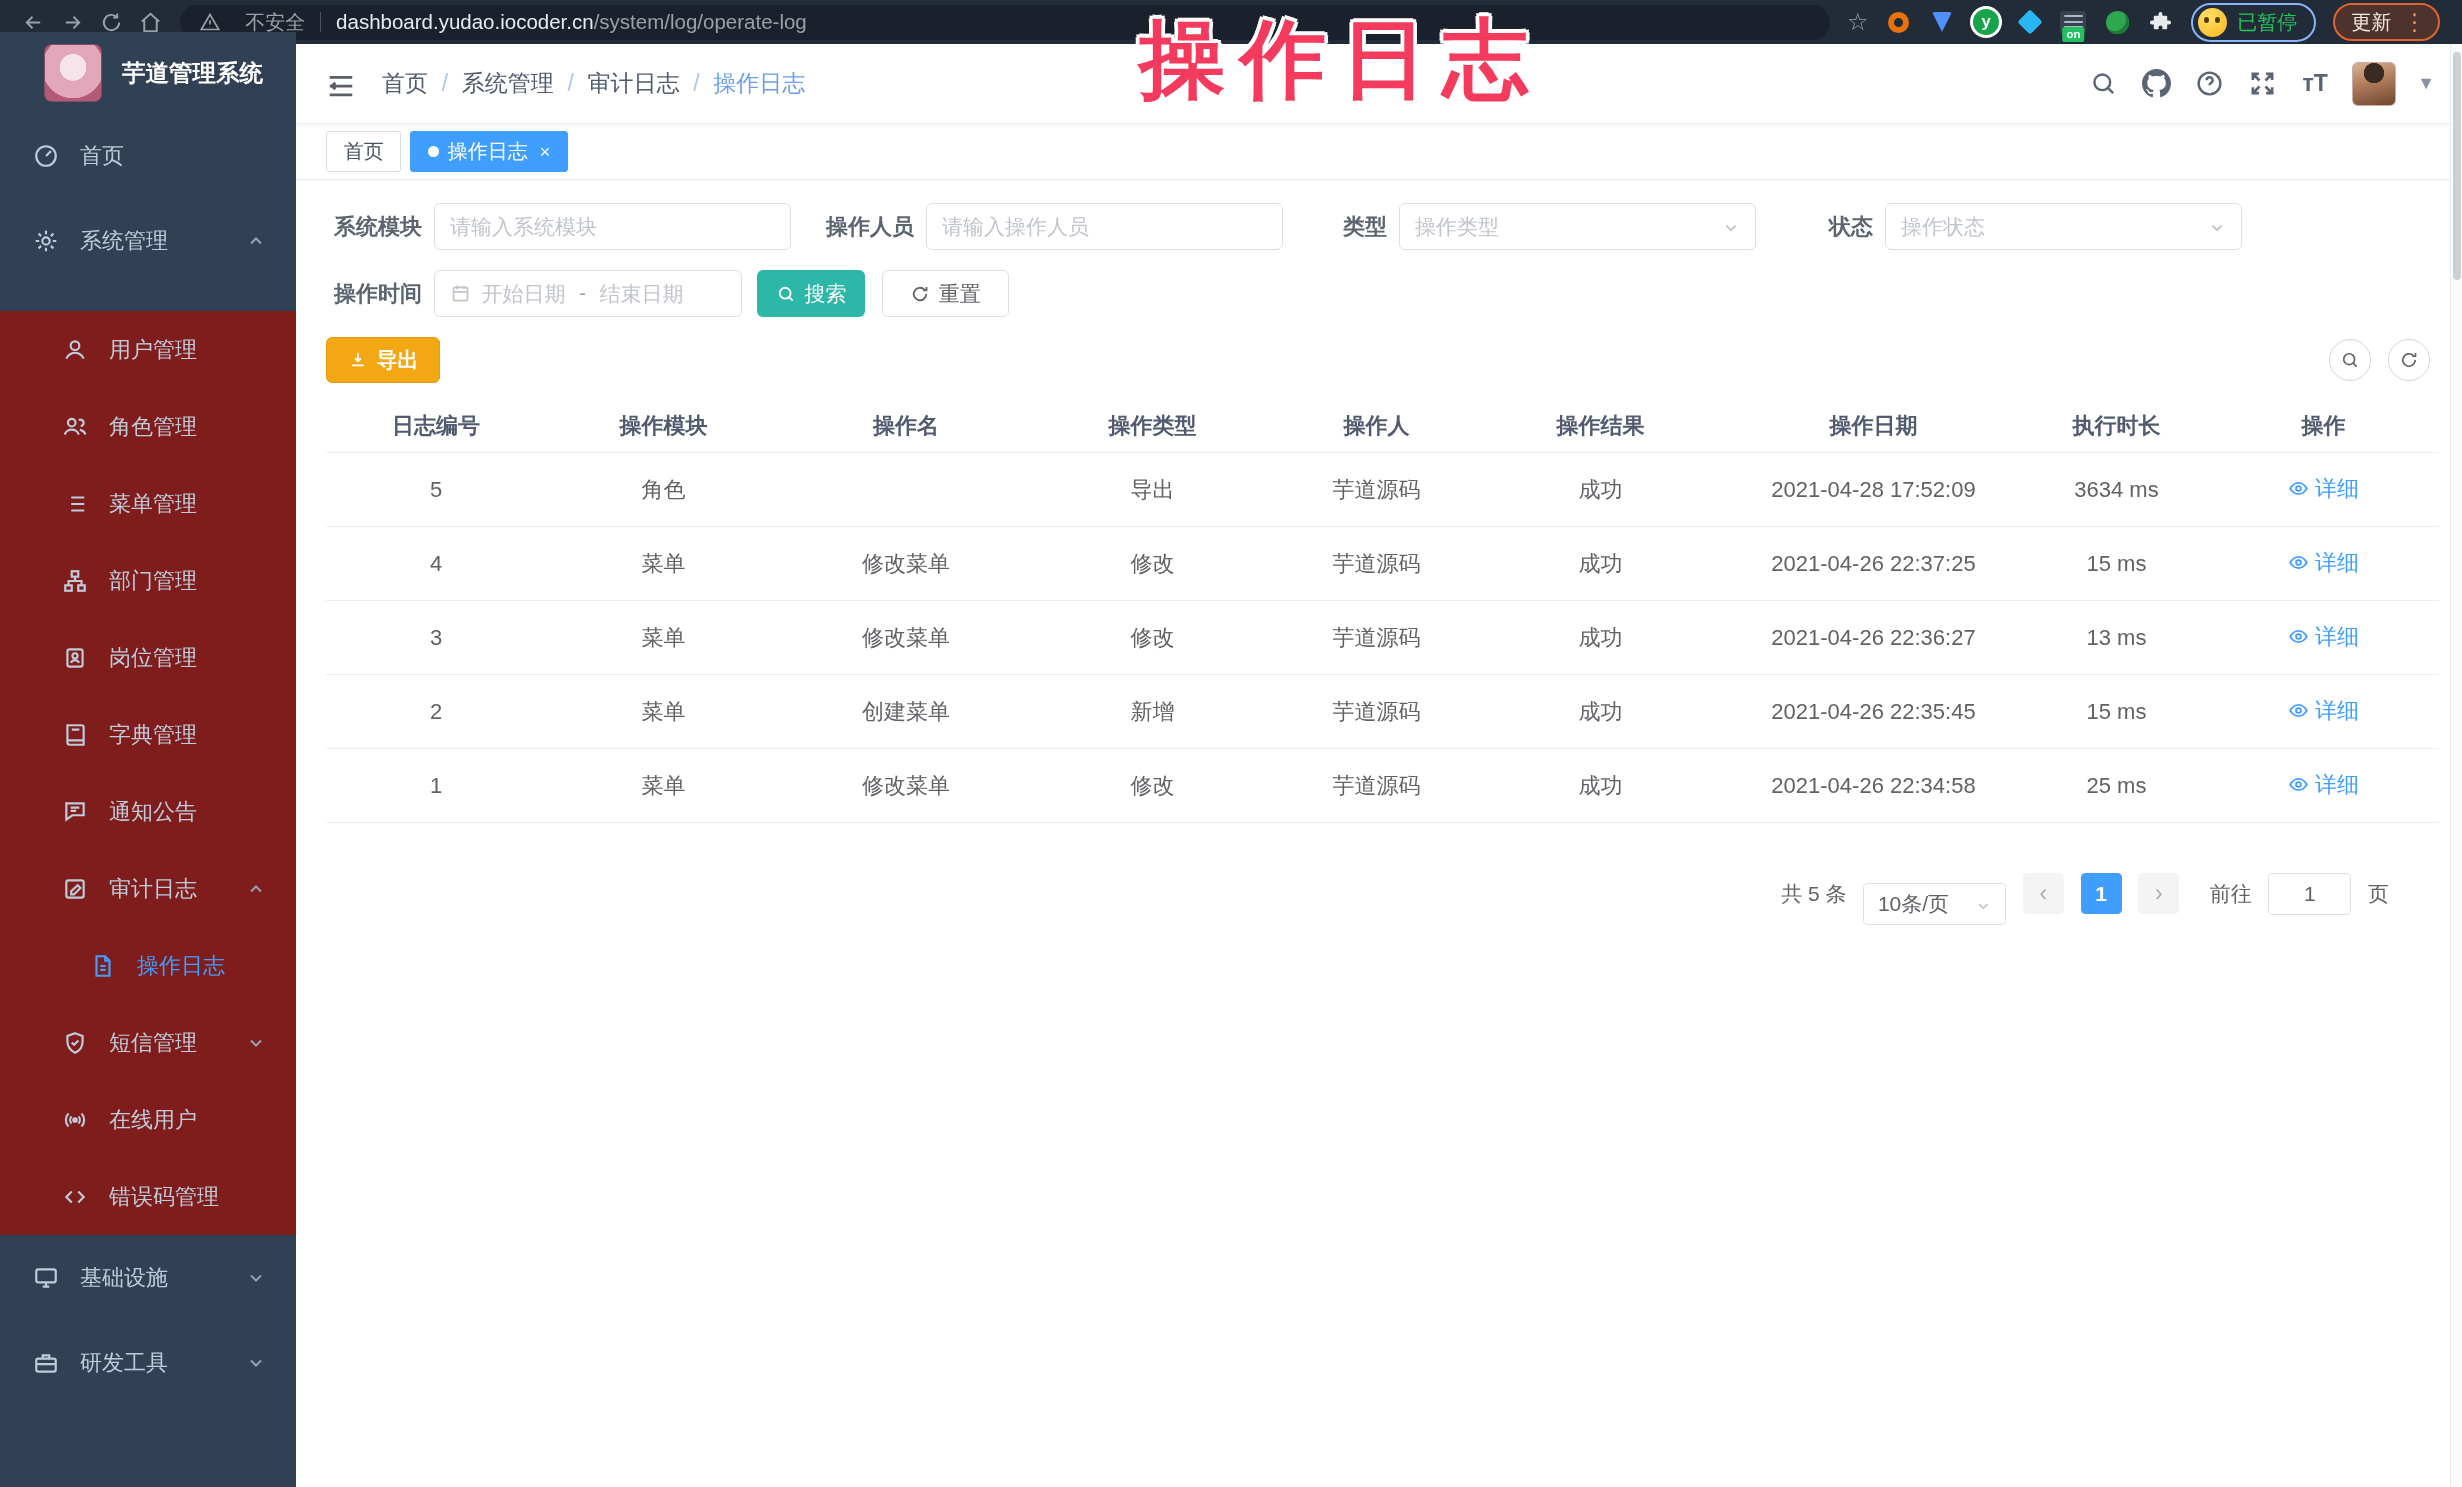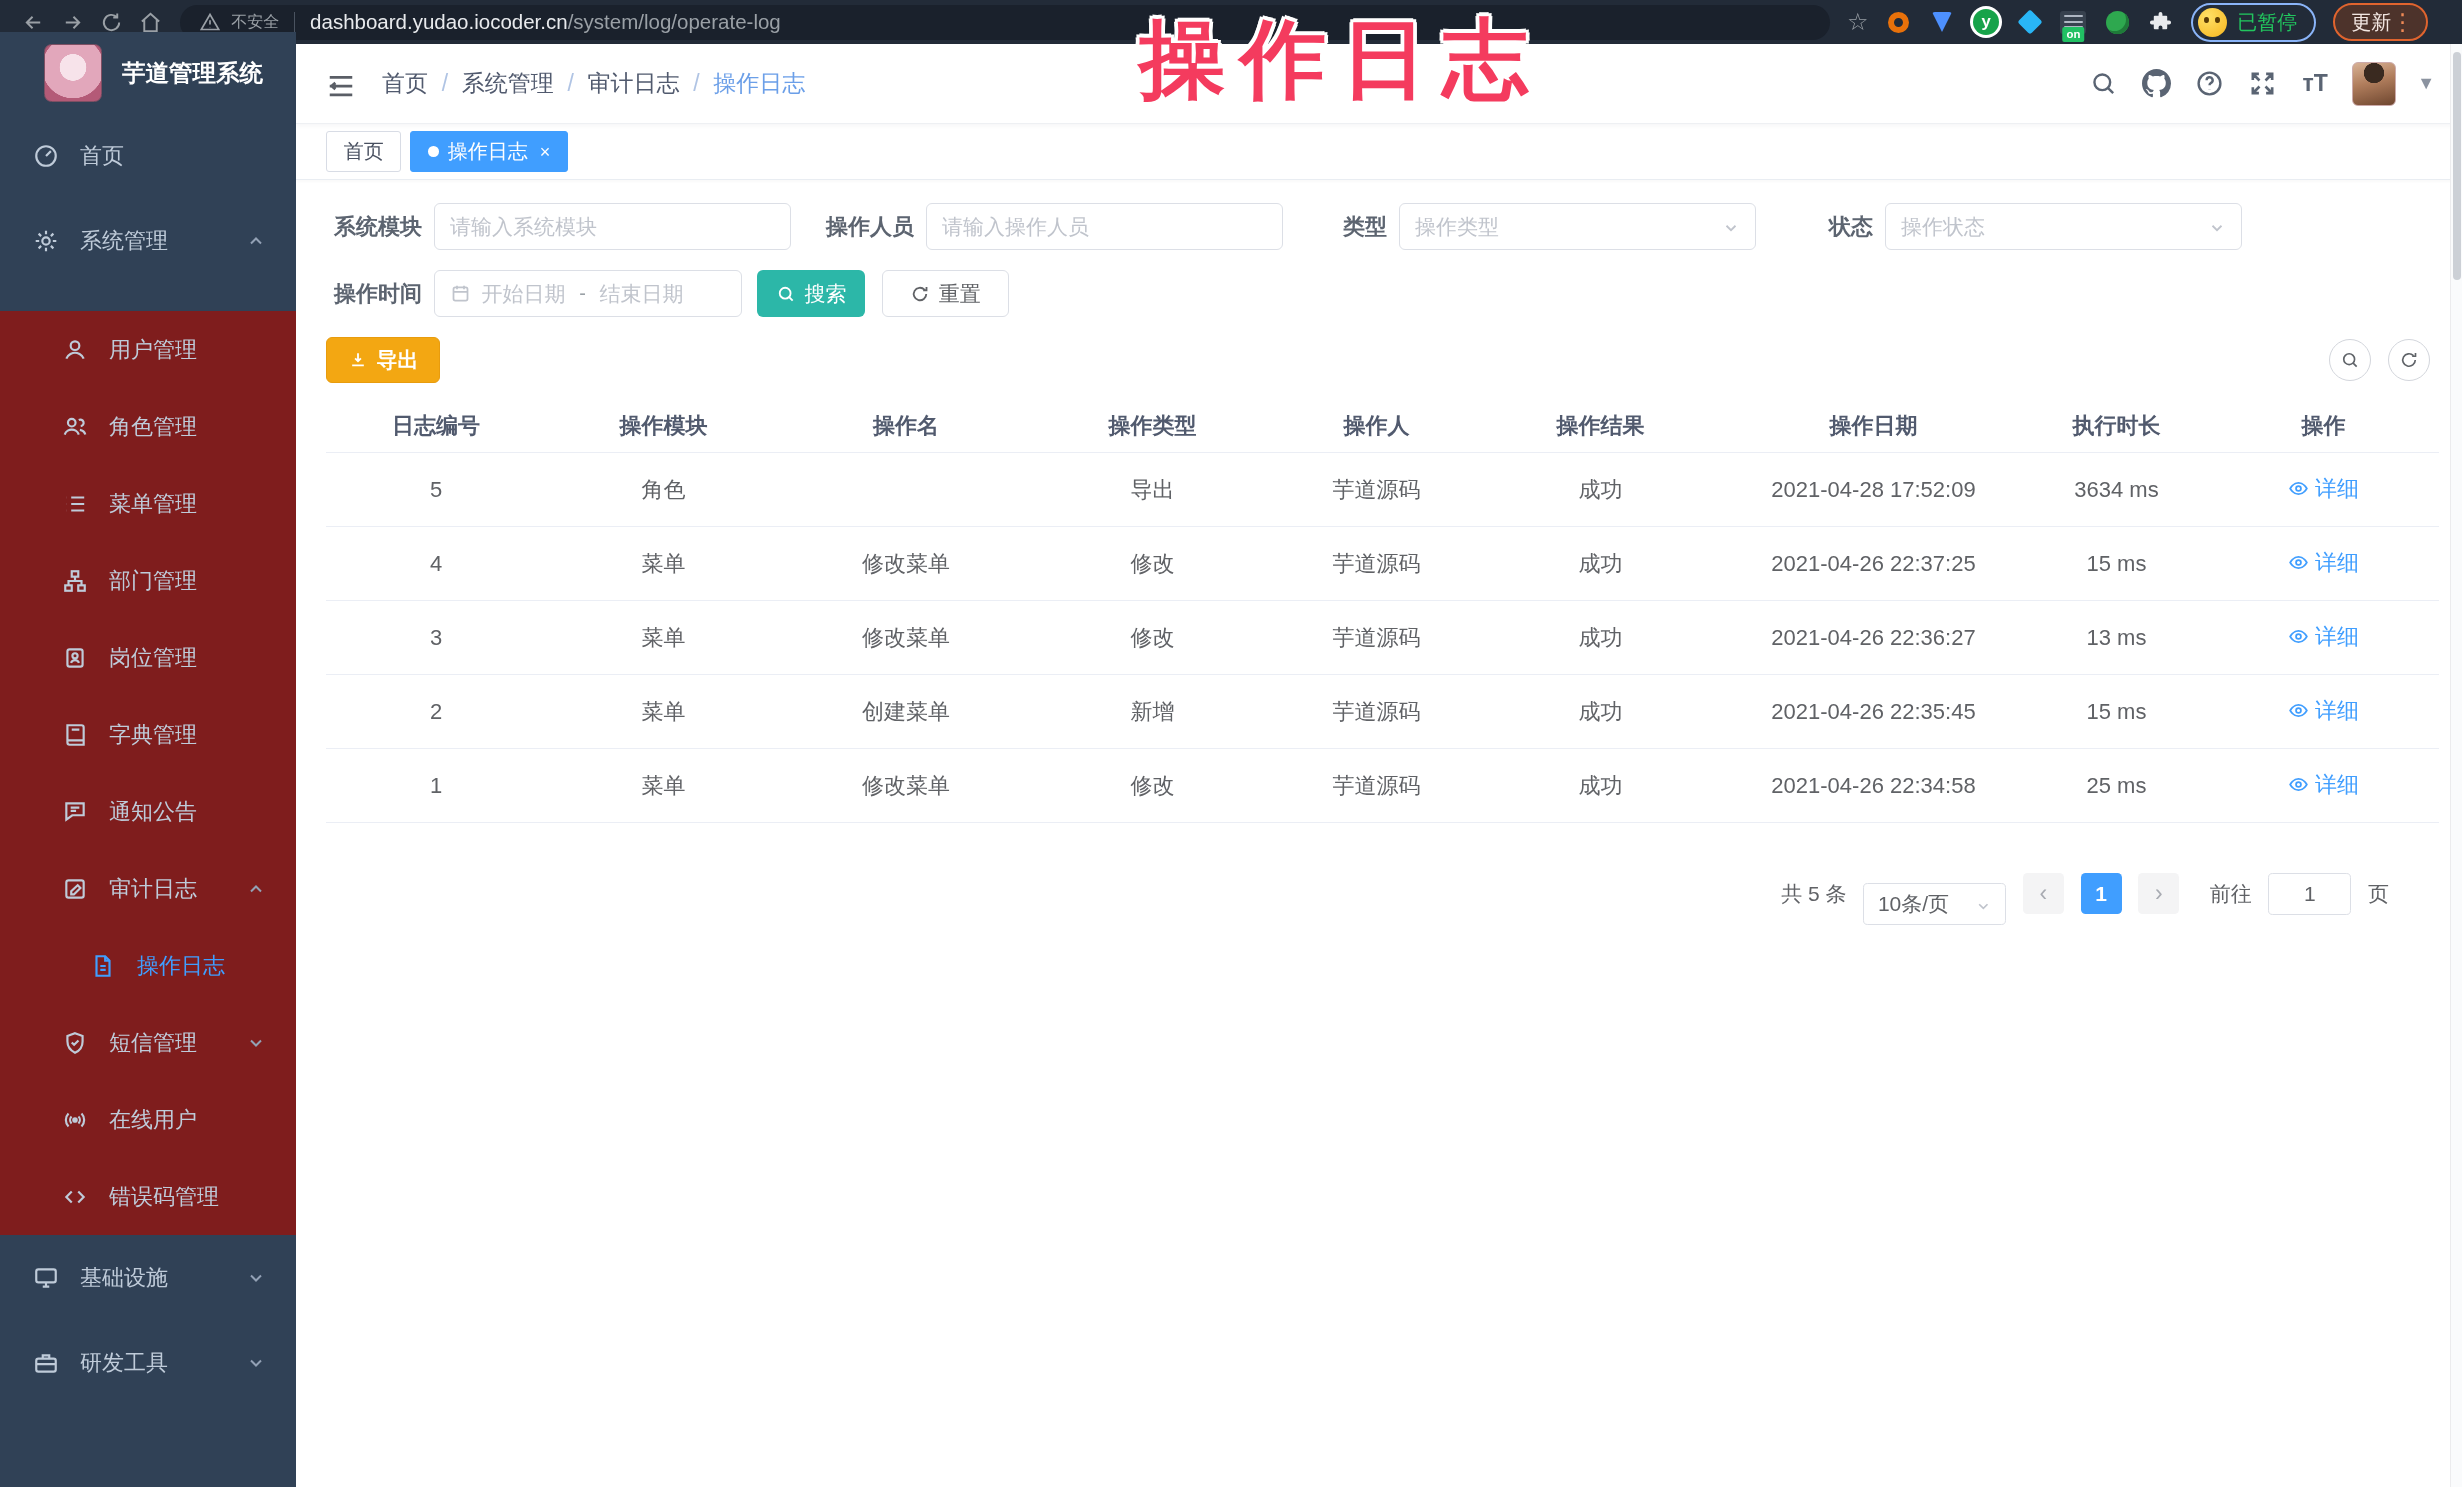--- a/index.html
+++ b/index.html
@@ -5,42 +5,42 @@
   * { box-sizing: border-box; margin: 0; padding: 0; }
   html,body { width:2462px; height:1488px; }
   body { font-family:"Liberation Sans","DejaVu Sans",sans-serif; }
   .screen { position:relative; width:2462px; height:1488px; overflow:hidden; background:#fff; }
 
   
   .chrome { position:absolute; left:0; top:0; width:2462px; height:44px; background:#222b38; display:flex; align-items:center; padding:0 13.7px; }
   .nav-ic { width:39px; height:33px; display:flex; align-items:center; justify-content:center; color:#9aa0a6; font-size:24px; }
   .nav-ic svg { width:23px; height:23px; }
   .omnibox { margin-left:10.6px; height:35px; flex:0 0 1650px; background:#1a212c; border-radius:17.4px; display:flex; align-items:center; padding:0 20px; }
-  .omni-warn { display:flex; align-items:center; gap:11px; color:#9aa0a6; font-size:16px; }
+  .omni-warn { display:flex; align-items:center; gap:25px; color:#9aa0a6; font-size:20px; }
   .omni-sep { width:0.8px; height:20px; background:#4a5360; margin:0 15px; }
   .omni-url { font-size:20.5px; color:#e8eaed; white-space:nowrap; }
   .omni-url .path { color:#9aa0a6; }
   .chrome-right { display:flex; align-items:center; margin-left:16.7px; gap:16.7px; }
   .star { color:#9aa0a6; font-size:24px; }
   .ext { width:27px; height:27px; display:flex; align-items:center; justify-content:center; position:relative; }
   .ext-donut { width:21px; height:21px; border:6px solid #e8710a; border-radius:50%; }
   .ext-drop { width:0; height:0; border-left:10px solid transparent; border-right:10px solid transparent; border-top:20px solid #4d90fe; border-radius:3px; }
   .ext-y { width:26px; height:26px; border-radius:50%; background:#17a34a; color:#fff; font-size:16.7px; font-weight:bold; display:flex; align-items:center; justify-content:center; box-shadow:0 0 0 3px #fff; }
   .ext-gem { width:18px; height:18px; background:#29b6f6; transform:rotate(45deg); border-radius:3px; }
   .ext-dark { width:26px; height:23px; background:#37414e; border-radius:3px; position:relative; }
   .ext-dark i { position:absolute; left:3.8px; right:3.8px; height:2.3px; background:#aeb6c2; border-radius:1.5px; }
   .ext-badge { position:absolute; bottom:-6px; left:50%; transform:translateX(-50%); background:#21c063; color:#fff; font-size:11.4px; font-weight:bold; padding:0.8px 3.8px; border-radius:2px; line-height:1.1;text-align:center; }
   .ext-leaf { width:23px; height:23px; border-radius:50%; background:#2ea84f; box-shadow:inset -3px -3px 0 #1f7a39; }
   .ext-puzzle { color:#e8eaed; }
   .profile-chip { display:flex; align-items:center; gap:10.6px; border:2.3px solid #8ab4f8; border-radius:21px; padding:3px 16.7px 3px 4.6px; }
   .emoji-face { width:29px; height:29px; border-radius:50%; background:radial-gradient(circle at 35% 30%, #ffe066, #f6b51e); position:relative; }
   .emoji-face:before, .emoji-face:after { content:""; position:absolute; top:9px; width:4.6px; height:6px; background:#5a3b06; border-radius:50%; }
   .emoji-face:before { left:6.8px; } .emoji-face:after { right:6.8px; }
   .paused-label { color:#22c55e; font-size:20px; }
-  .update-chip { display:flex; align-items:center; border:2.3px solid #e0642e; background:rgba(230,81,0,.22); border-radius:20px; padding:3.8px 12px 3.8px 16.7px; }
+  .update-chip { display:flex; align-items:center; gap:12px; border:2.3px solid #e0642e; background:rgba(230,81,0,.22); border-radius:20px; padding:3.8px 12px 3.8px 16.7px; }
   .update-label { color:#f2e6e1; font-size:20px; }
   .kebab { color:#ef8a56; font-size:23px; letter-spacing:0; line-height:1; }
 
   
   .sidebar { position:absolute; left:0; top:32px; width:296px; bottom:0; background:#304156; overflow:hidden; }
   .logo-row { height:81px; display:flex; align-items:center; padding-left:44px; gap:20px; }
   .logo-img { width:58px; height:58px; border-radius:7.6px; background:radial-gradient(circle at 50% 40%, #f7e3ea 0 30%, #e2a7bb 31% 70%, #b45a77 71%); border:1.5px solid #7e4f63; }
   .logo-title { color:#ffffff; font-size:23.5px; font-weight:bold; }
   .mi { display:flex; align-items:center; color:#bfcbd9; font-size:22px; position:relative; cursor:pointer; }
   .mi .ic { width:26px; height:26px; margin-right:21px; flex:0 0 auto; }

